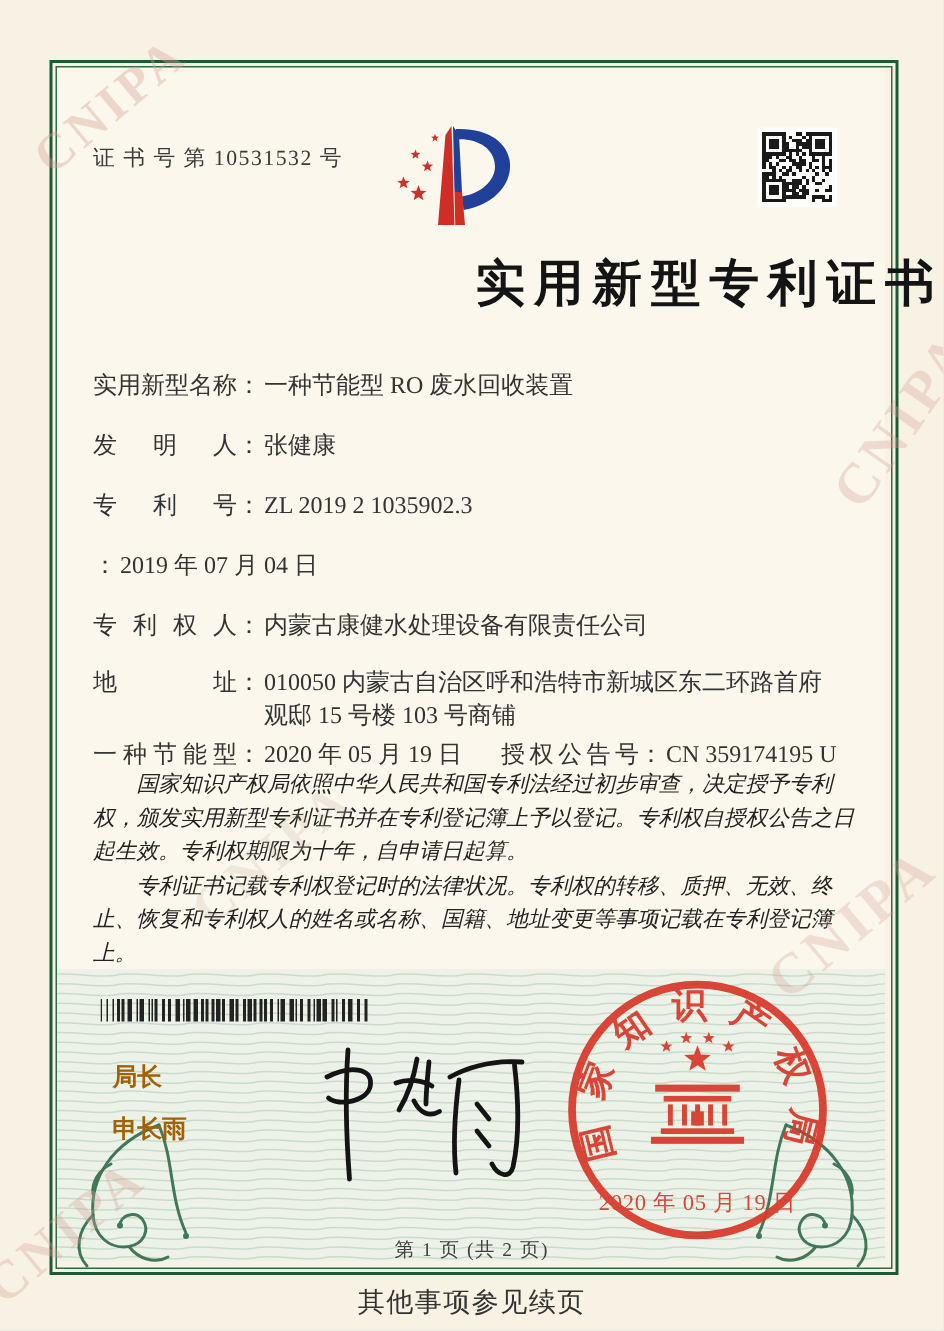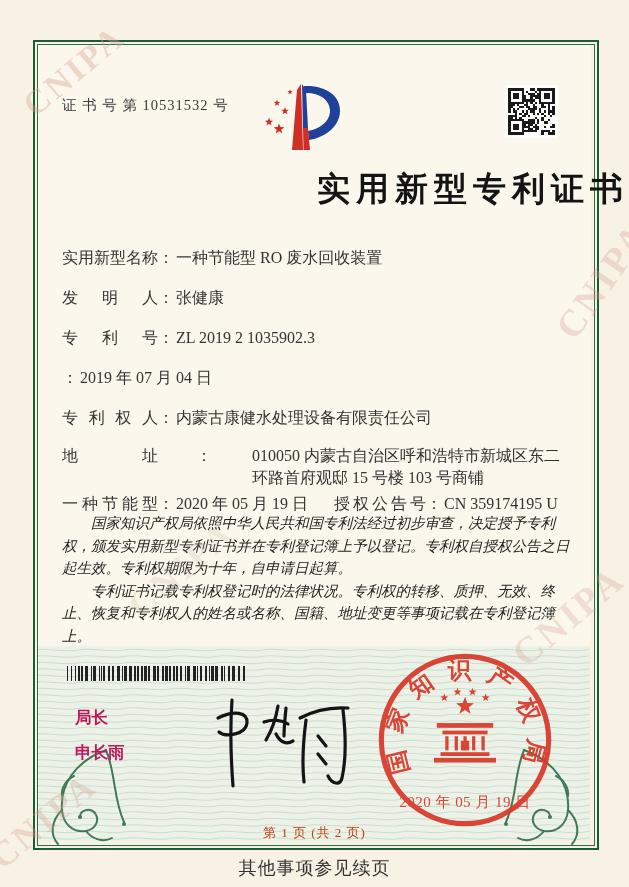--- a/index.html
+++ b/index.html
@@ -16,37 +16,37 @@
   .frame-inner{position:absolute;inset:2px;border:1px solid #2e6b47;}
   .flourish{position:absolute;z-index:4;}
   
   .cert-no{position:absolute;left:62px;top:96px;font-size:14.5px;letter-spacing:1px;color:#3a3a3a;z-index:5;}
   .logo{position:absolute;left:262px;top:78px;z-index:5;}
   .qr{position:absolute;left:505px;top:85px;z-index:5;background:#fdfdfb;}
   .title{position:absolute;left:0;right:0;top:167px;text-align:right;font-size:33px;font-weight:bold;letter-spacing:6px;color:#141414;z-index:5;}
   
   .fields{position:absolute;left:62px;top:245px;width:500px;z-index:5;font-size:16px;color:#333;}
   .field-row{display:flex;align-items:flex-start;line-height:26px;margin-bottom:14px;white-space:nowrap;}
-  .field-row.addr{line-height:22px;margin-bottom:2px;white-space:normal;gap:38px;}
+  .field-row.addr{line-height:22px;margin-bottom:2px;white-space:normal;}
   .lbl{display:inline-block;width:96px;text-align:justify;text-align-last:justify;flex:0 0 96px;}
   .colon{flex:0 0 auto;}
   .val{padding-left:2px;}
   .addr .val{width:382px;}
   .pair2{margin-left:26px;display:flex;}
   .pair2 .lbl{width:92px;flex-basis:92px;}
   
   .body-text{position:absolute;left:62px;top:512px;width:518px;z-index:5;font-size:14.5px;line-height:22.5px;color:#222;font-style:italic;}
   .body-text p{margin:0;text-indent:2em;}
   
   .barcode{position:absolute;left:67px;top:666px;z-index:5;}
-  .director{position:absolute;left:75px;top:707px;z-index:5;font-family:Liberation Serif, serif;font-weight:600;font-size:16.5px;color:#be185d;}
+  .director{position:absolute;left:75px;top:707px;z-index:5;font-family:Liberation Serif, serif;font-weight:600;font-size:16.5px;color:#a16207;}
   .director div{margin-bottom:13px;}
   .signature{position:absolute;left:200px;top:688px;z-index:5;}
   .seal{position:absolute;left:371px;top:646px;z-index:6;opacity:.93;}
-  .page-info{position:absolute;left:0;right:0;top:824px;text-align:center;font-size:13px;letter-spacing:1px;color:#c2410c;z-index:5;}
+  .page-info{position:absolute;left:0;right:0;top:824px;text-align:center;font-size:13px;letter-spacing:1px;color:#404040;z-index:5;}
   .cont-note{position:absolute;left:0;right:0;top:856px;text-align:center;font-size:18px;letter-spacing:1px;color:#333;z-index:5;}
   
   .wm{position:absolute;z-index:7;font-weight:bold;letter-spacing:3px;pointer-events:none;font-family:"Liberation Serif",serif;}
   .wm1{left:14px;top:52px;font-size:34px;transform:rotate(-40deg);color:rgba(213,160,148,.38);}
   .wm2{left:536px;top:258px;font-size:38px;transform:rotate(-55deg);color:rgba(213,160,148,.32);}
   .wm3{left:118px;top:548px;font-size:36px;transform:rotate(-40deg);color:rgba(200,170,155,.20);}
   .wm4{left:502px;top:594px;font-size:38px;transform:rotate(-40deg);color:rgba(213,160,148,.30);}
   .wm5{left:-20px;top:800px;font-size:36px;transform:rotate(-40deg);color:rgba(213,160,148,.34);}
 </style>
 </head>

